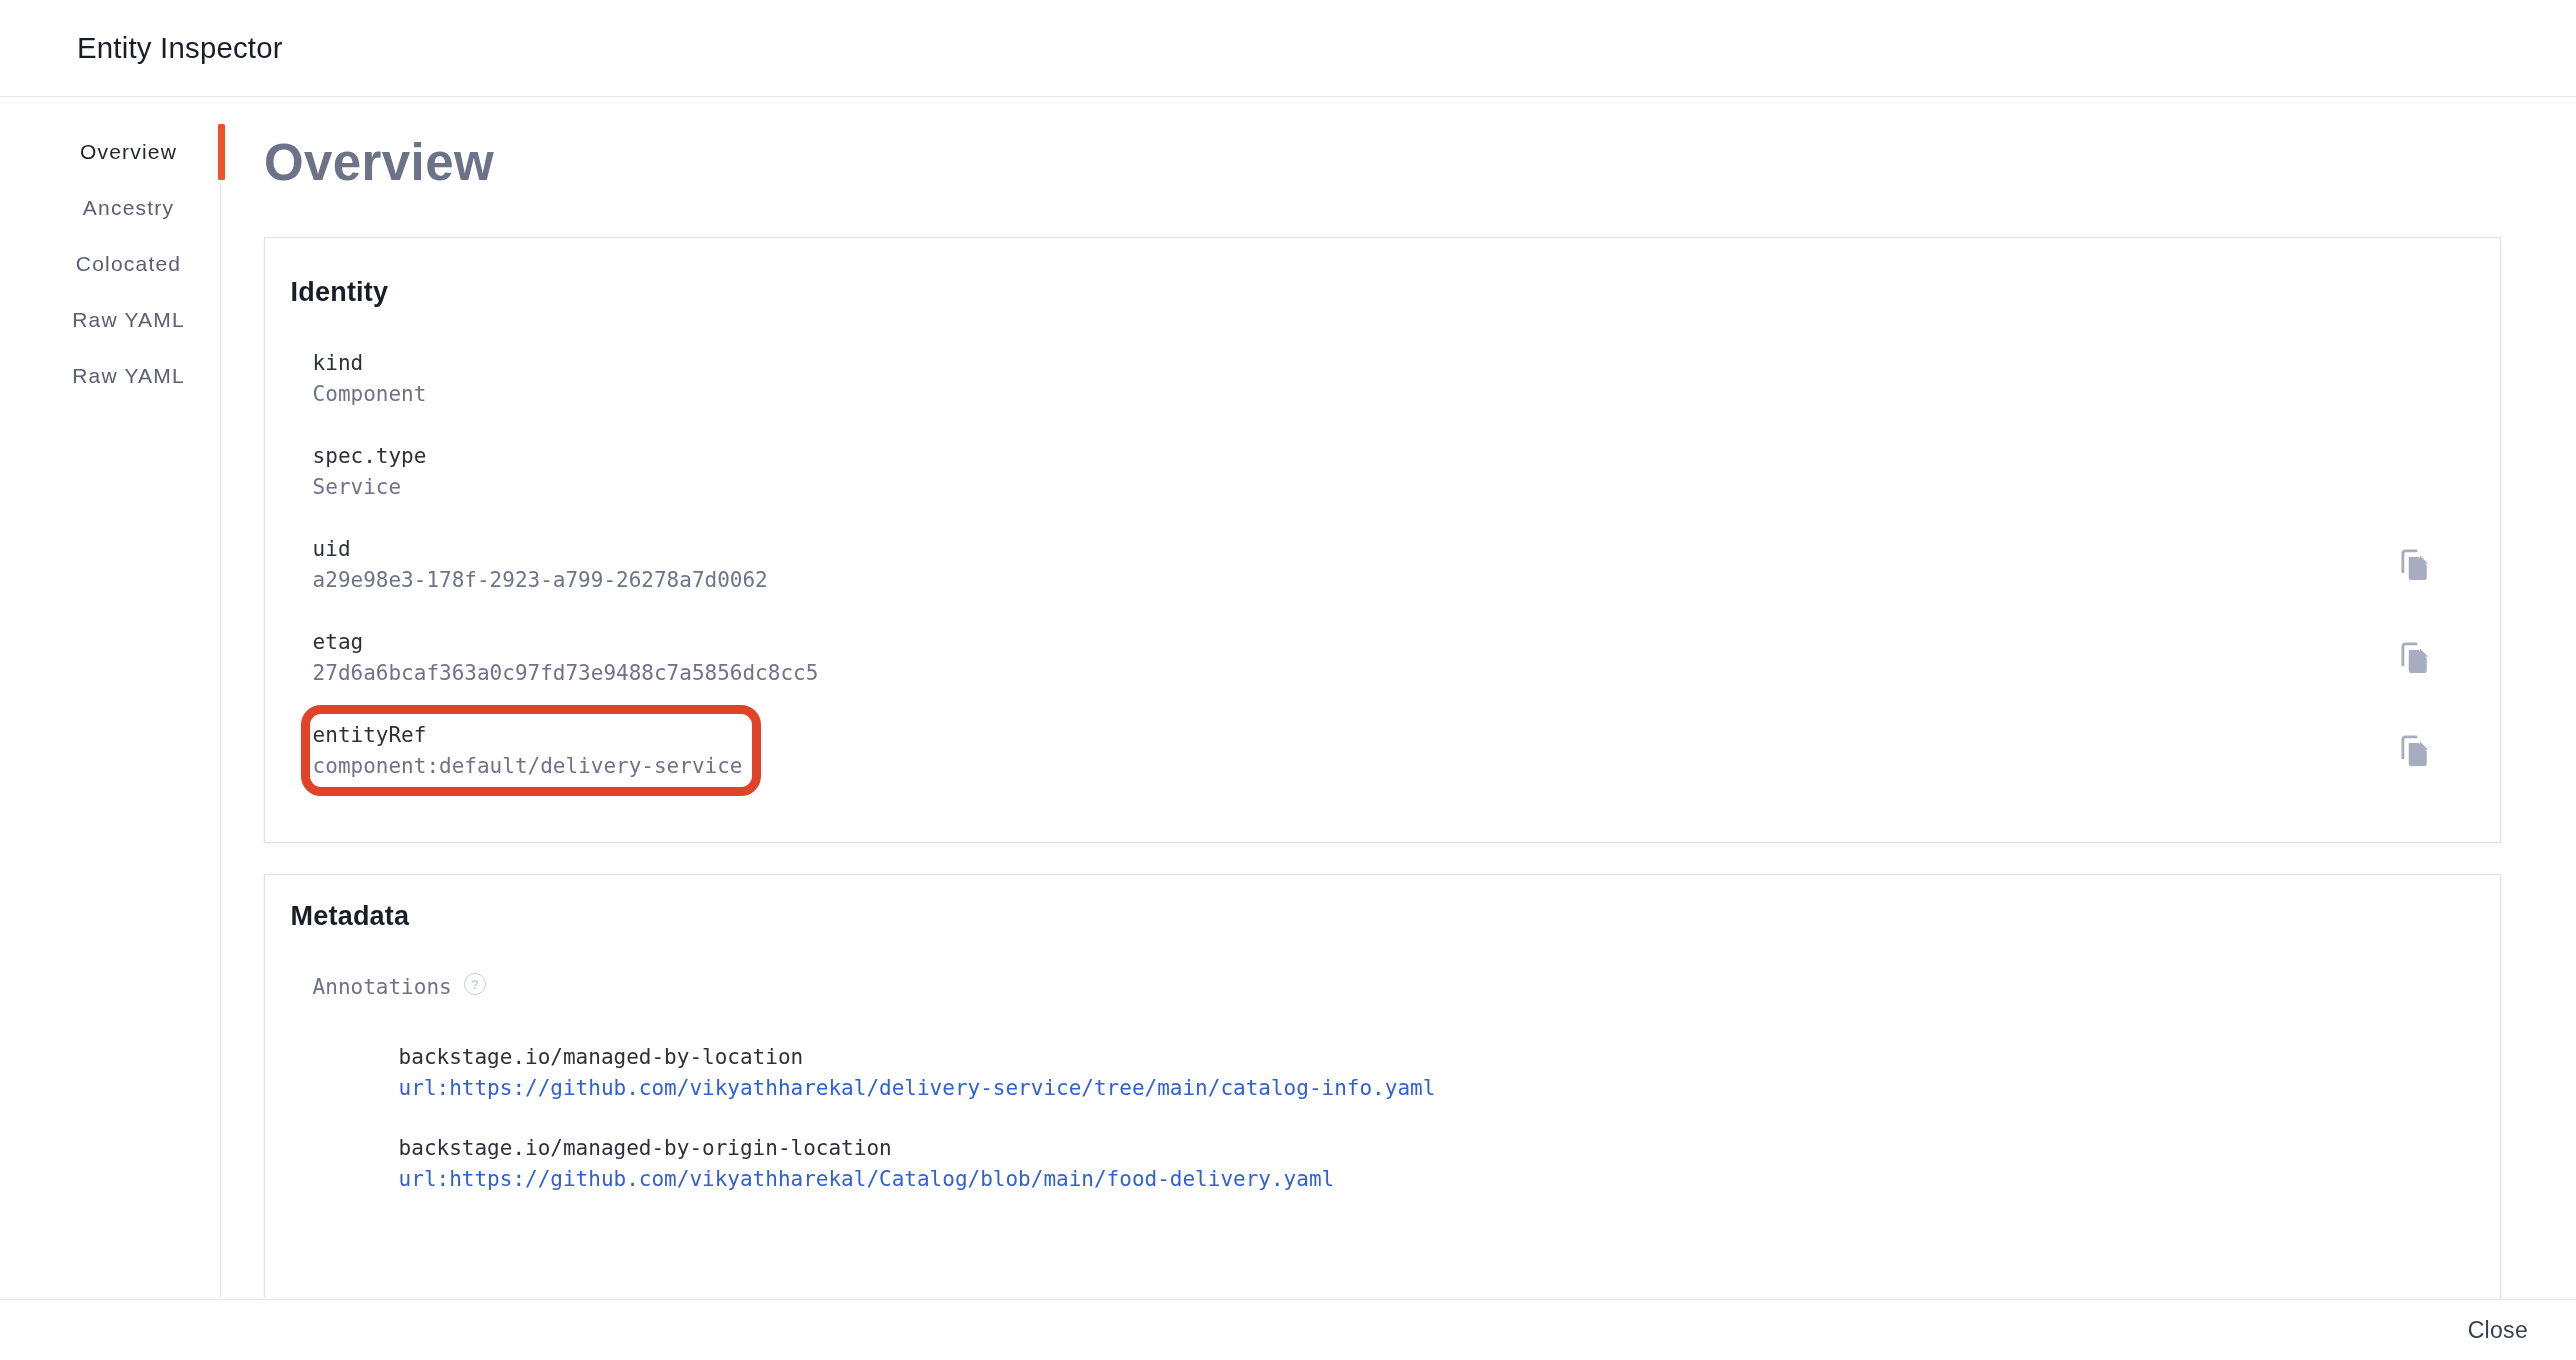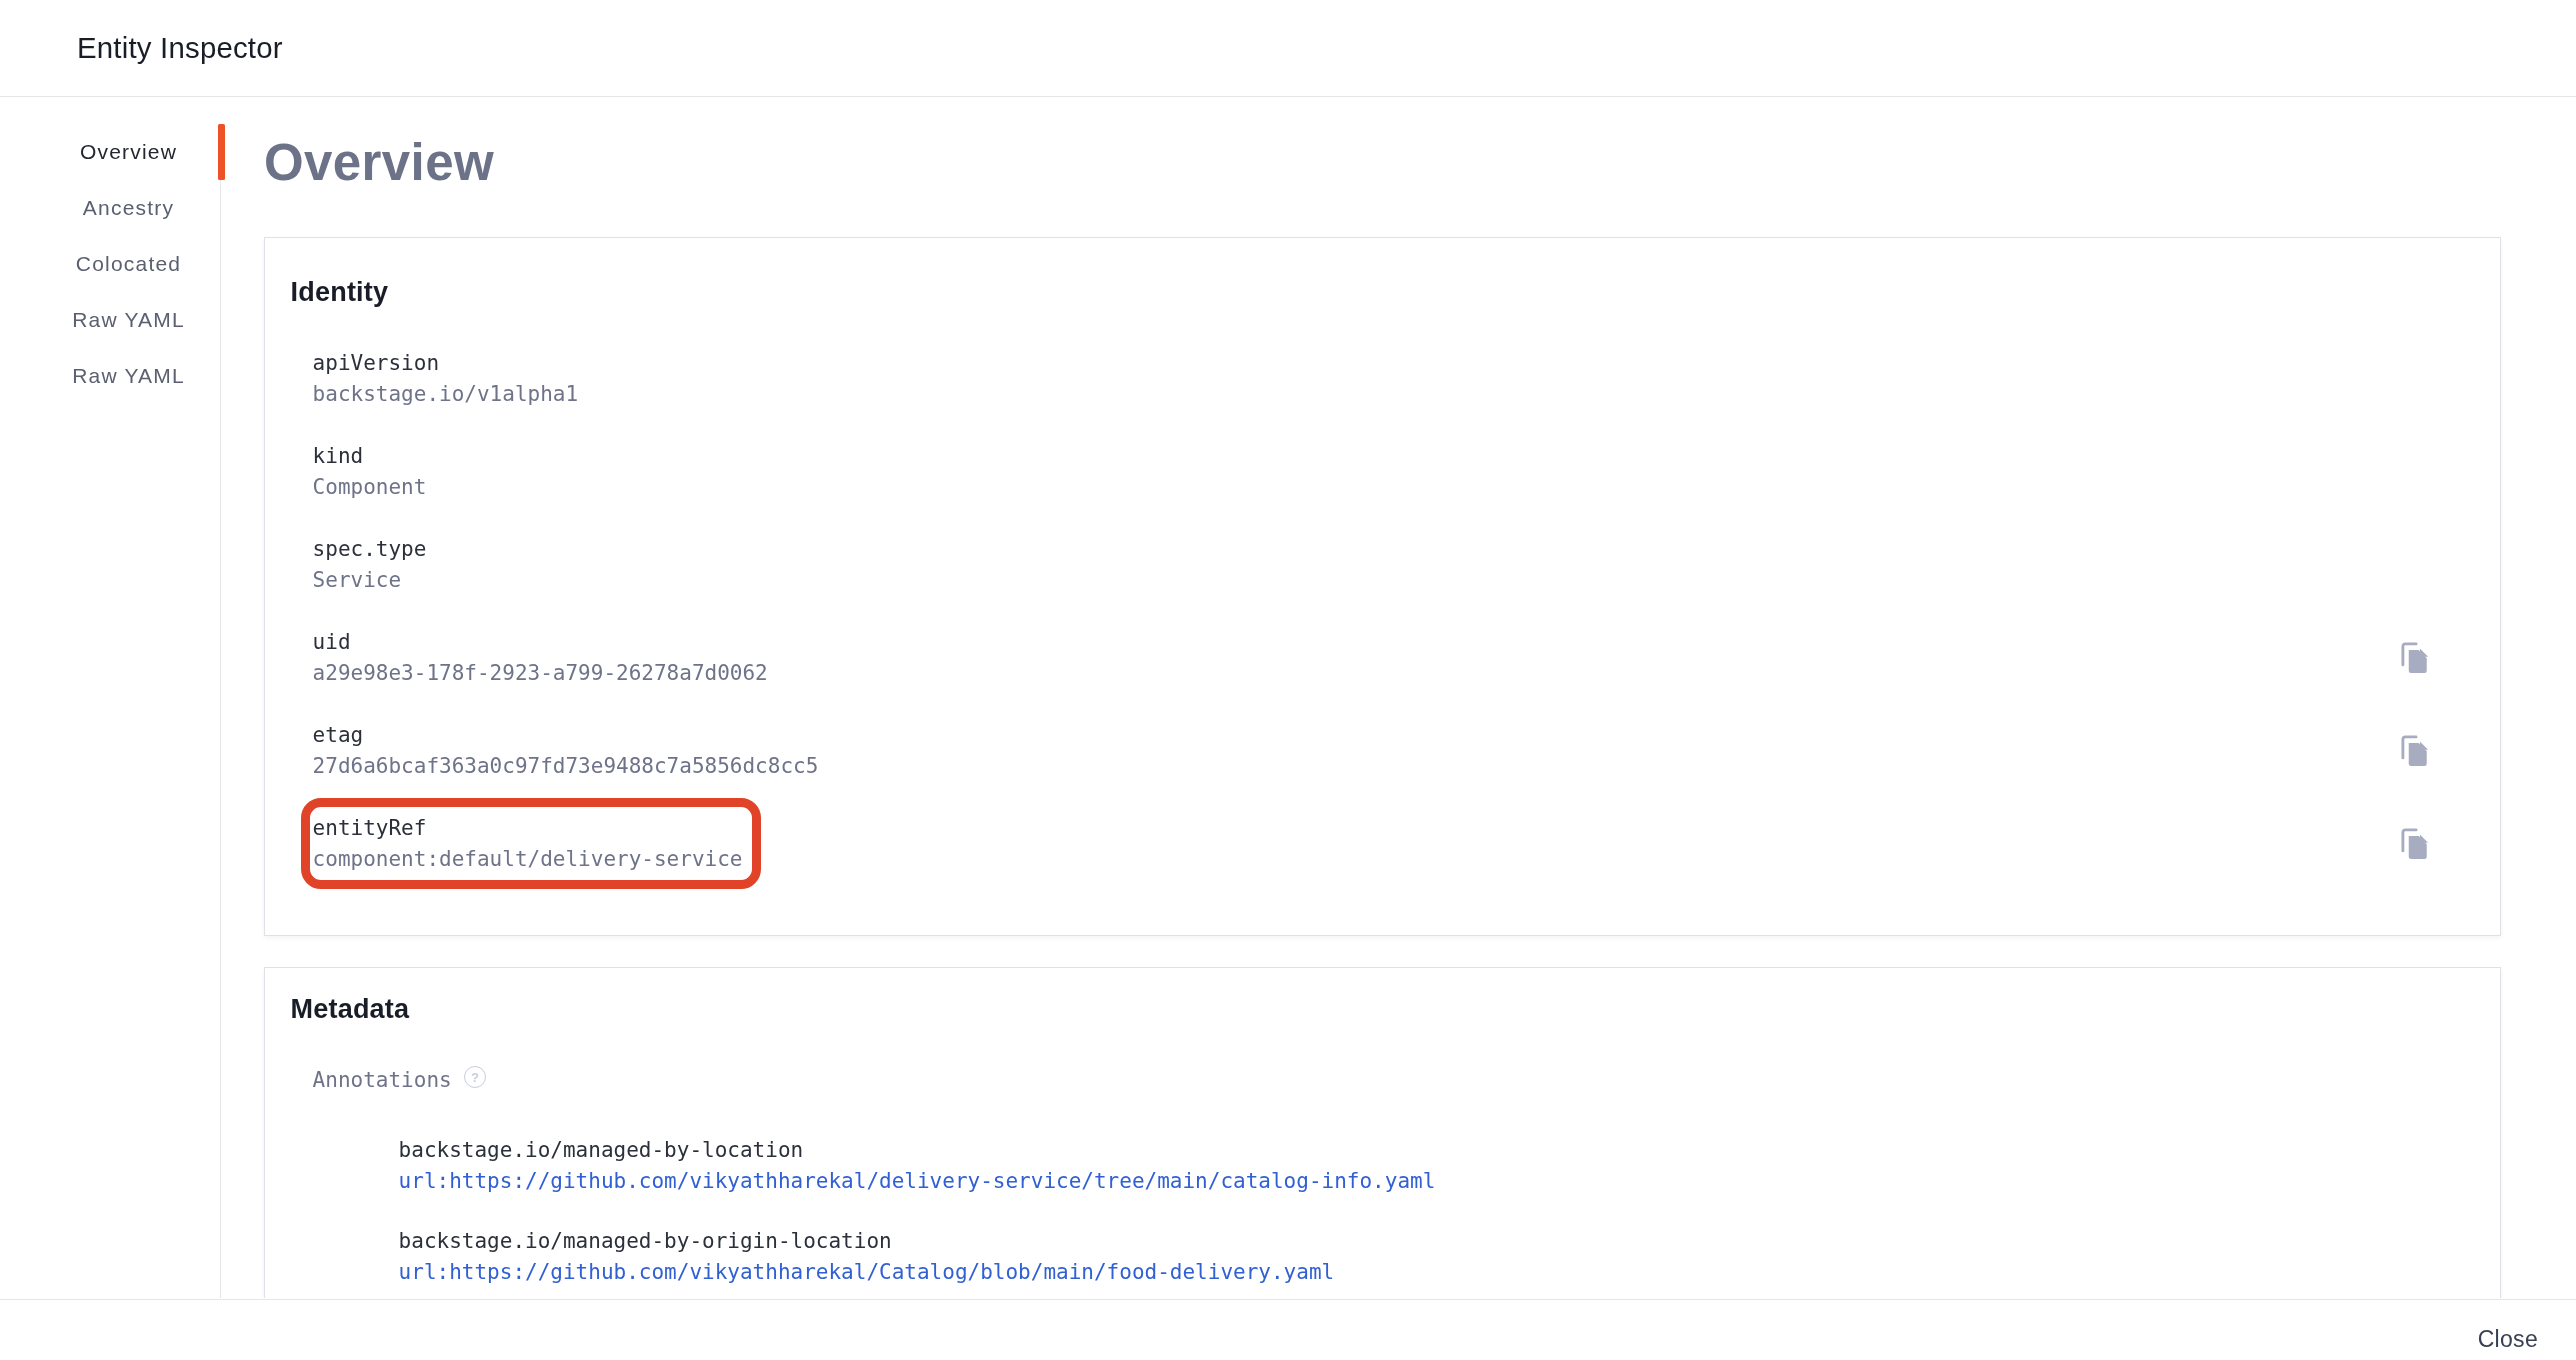--- a/index.html
+++ b/index.html
@@ -97,22 +97,22 @@
     color:var(--help-icon);font-size:13px;font-weight:700;
     font-family:"Liberation Sans",sans-serif;
   }
   .ann-rows{margin:39px 0 13px 108px;}
   .ann-row{margin-bottom:29.4px;}
   .ann-row .k{color:var(--mono-key);}
   .ann-row .v a{color:var(--link-blue);text-decoration:none;}
   
   footer{
     position:absolute;left:0;right:0;bottom:0;height:61px;background:#fff;
-    border-top:1.5px solid var(--divider);display:flex;align-items:flex-end;
-    justify-content:flex-end;padding-right:24px;z-index:5;
+    border-top:1.5px solid var(--divider);display:flex;align-items:center;
+    justify-content:flex-end;padding-right:34px;z-index:5;
   }
   button.close{
     background:none;border:none;cursor:pointer;font-family:"Liberation Sans",sans-serif;
     font-size:23px;color:var(--close-text);letter-spacing:0.3px;padding:7.7px 14px;
     border-radius:4.6px;
   }
 </style>
 </head>
 <body>
 
@@ -138,26 +138,20 @@
     <span>Raw YAML</span>
   </div>
 </nav>
 
 <main>
   <h2 class="page-title">Overview</h2>
 
   <section class="card identity">
     <h3>Identity</h3>
 
-    <div class="row">
-      <div class="kv mono">
-        <div class="k">apiVersion</div>
-        <div class="v">backstage.io/v1alpha1</div>
-      </div>
-    </div>
 
     <div class="row">
       <div class="kv mono">
         <div class="k">kind</div>
         <div class="v">Component</div>
       </div>
     </div>
 
     <div class="row">
       <div class="kv mono">

